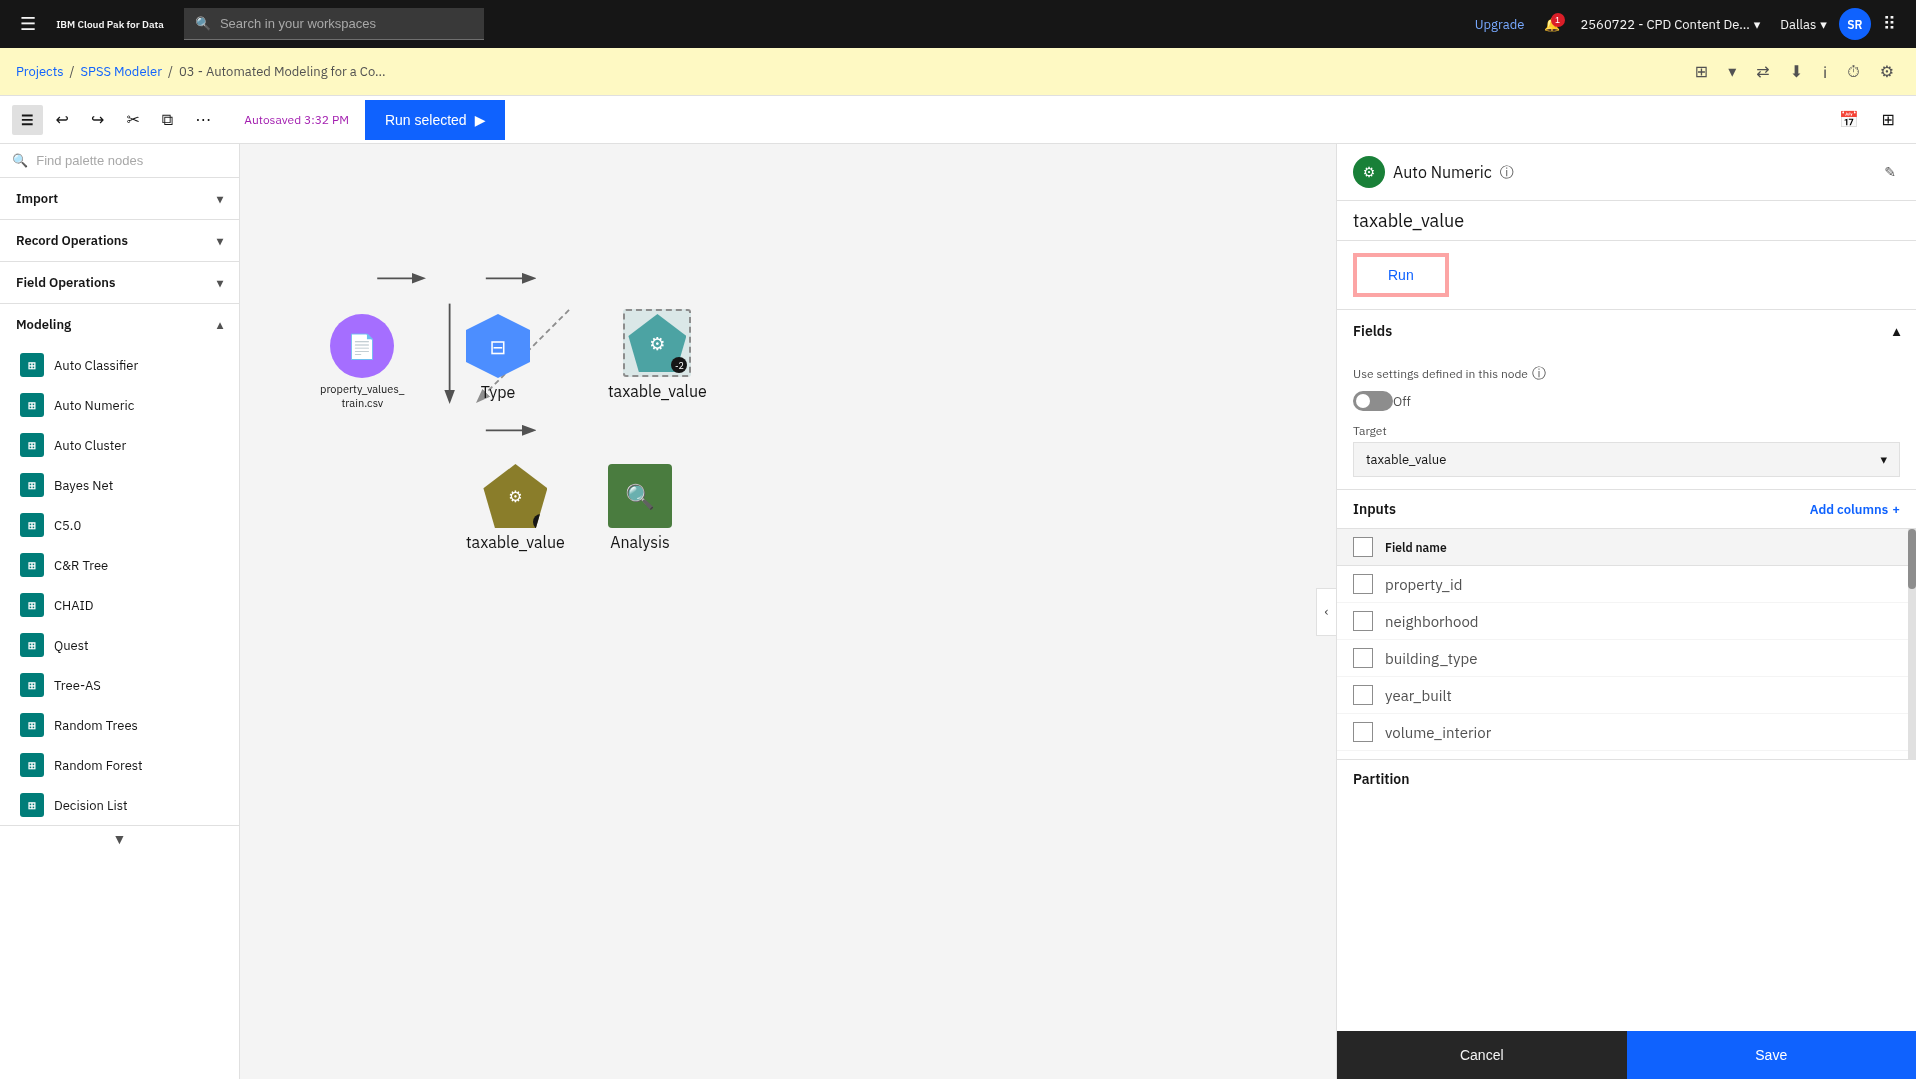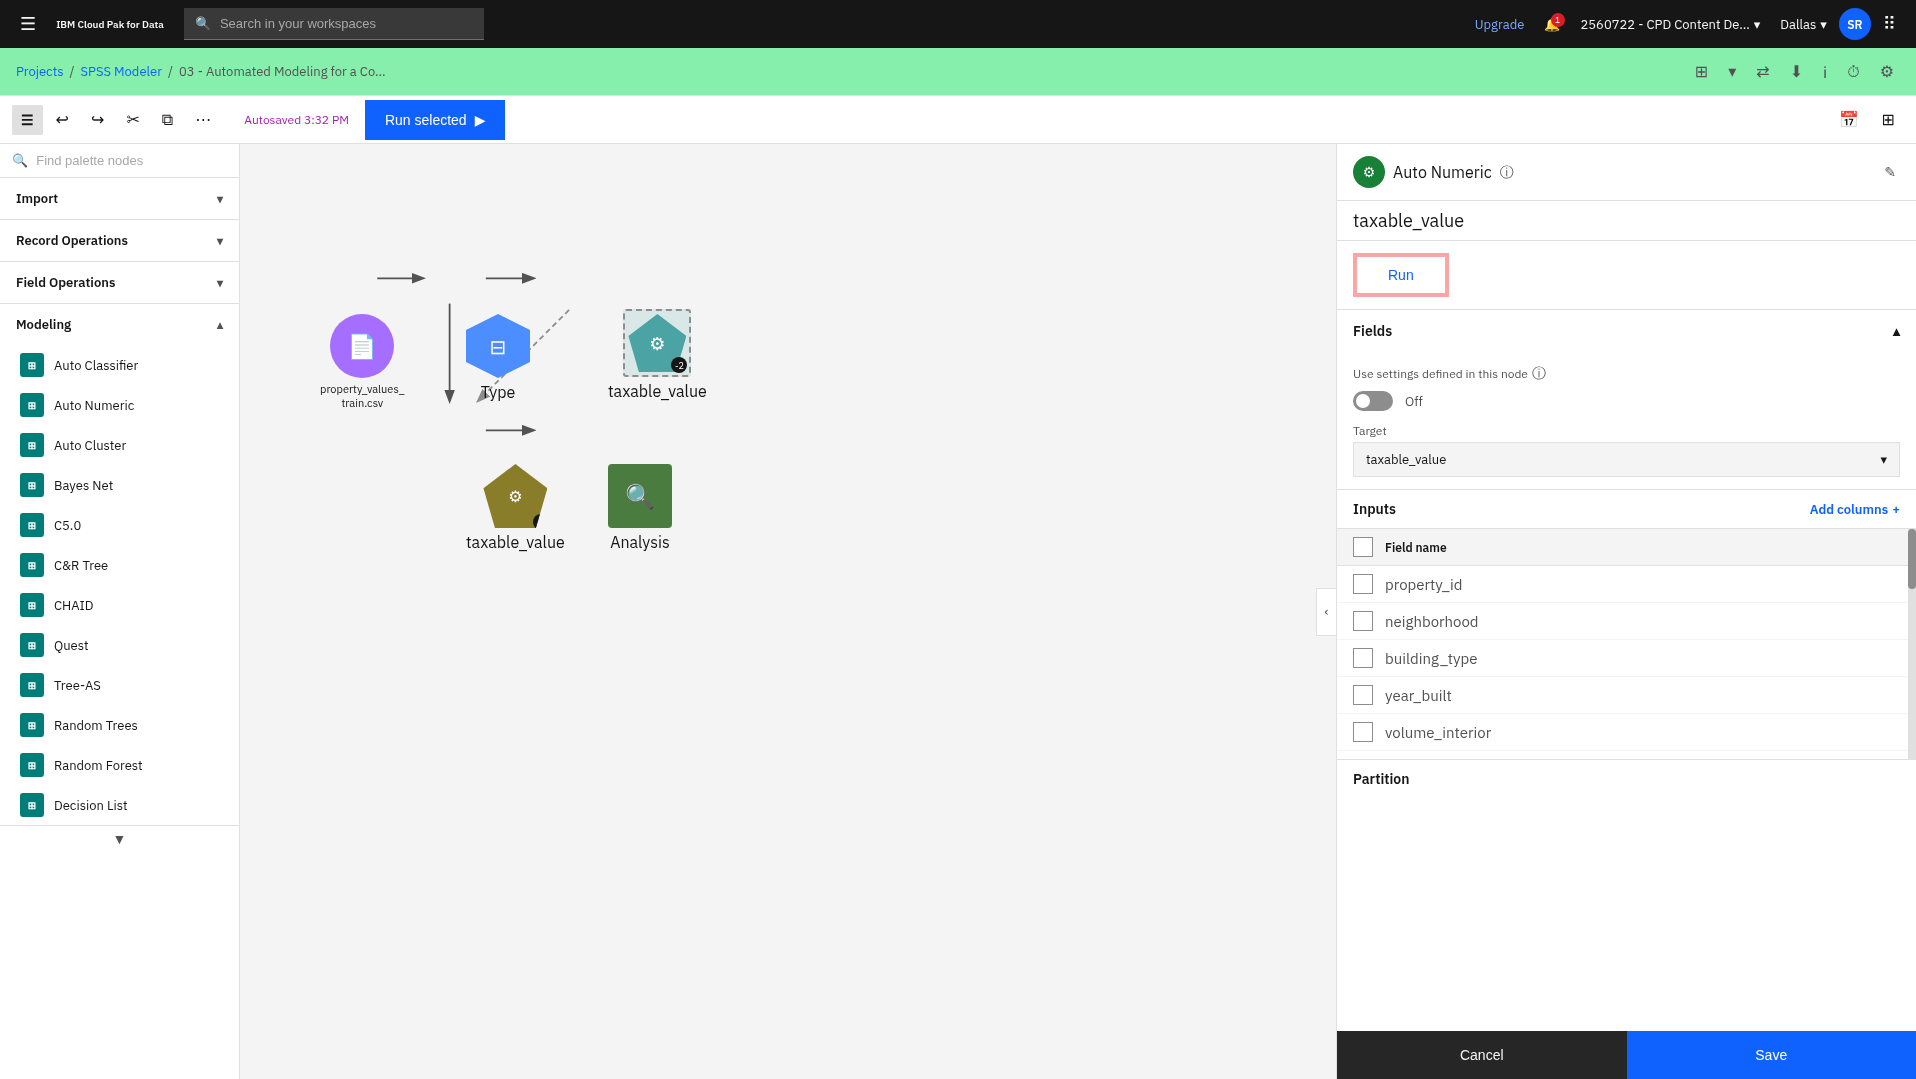--- a/index.html
+++ b/index.html
@@ -21,21 +21,21 @@
     .nav-btn { background: transparent; border: none; color: #f4f4f4; cursor: pointer; padding: 8px; font-size: 13px; display: flex; align-items: center; }
     .upgrade-btn { color: #78a9ff; font-size: 13px; cursor: pointer; padding: 4px 8px; }
     .notification-btn { position: relative; }
     .notif-badge { position: absolute; top: 4px; right: 4px; background: #da1e28; color: white; border-radius: 50%; width: 14px; height: 14px; font-size: 9px; display: flex; align-items: center; justify-content: center; }
     .workspace-selector { display: flex; align-items: center; gap: 4px; color: #f4f4f4; cursor: pointer; padding: 4px 8px; font-size: 13px; }
     .avatar { width: 32px; height: 32px; border-radius: 50%; background: #0f62fe; color: white; display: flex; align-items: center; justify-content: center; font-size: 12px; font-weight: 600; cursor: pointer; }
 
     
     .breadcrumb-bar {
       display: flex; align-items: center; justify-content: space-between;
-      height: 48px; background: #86efac; padding: 0 16px; border-bottom: 1px solid #e0e0e0;
+      height: 48px; background: #fef9c3; padding: 0 16px; border-bottom: 1px solid #e0e0e0;
     }
     .breadcrumb { display: flex; align-items: center; gap: 6px; font-size: 13px; }
     .breadcrumb a { color: #0f62fe; text-decoration: none; }
     .breadcrumb span { color: #525252; }
     .breadcrumb-actions { display: flex; align-items: center; gap: 8px; }
     .bc-btn { background: transparent; border: none; cursor: pointer; padding: 6px; color: #525252; font-size: 16px; display: flex; align-items: center; }
 
     
     .toolbar {
       display: flex; align-items: center; height: 48px;
@@ -123,21 +123,21 @@
       color: #0f62fe; font-size: 14px; cursor: pointer; width: fit-content;
     }
 
     
     .panel-section { padding: 0; border-bottom: 1px solid #e0e0e0; }
     .panel-section-header {
       display: flex; align-items: center; justify-content: space-between;
       padding: 12px 16px; font-size: 14px; font-weight: 600; cursor: pointer;
     }
     .panel-section-content { padding: 12px 16px; }
-    .toggle-row { display: flex; align-items: center; gap: 12px; margin-bottom: 12px; }
+    .toggle-row { display: flex; align-items: center; margin-bottom: 12px; }
     .toggle-label { font-size: 13px; color: #525252; }
     .toggle-switch {
       width: 40px; height: 20px; background: #8d8d8d; border-radius: 10px;
       position: relative; cursor: pointer; flex-shrink: 0;
     }
     .toggle-switch::after {
       content: ''; position: absolute; left: 3px; top: 3px;
       width: 14px; height: 14px; border-radius: 50%; background: white;
     }
     .settings-hint { font-size: 12px; color: #525252; margin-bottom: 8px; display: flex; align-items: center; gap: 4px; }

